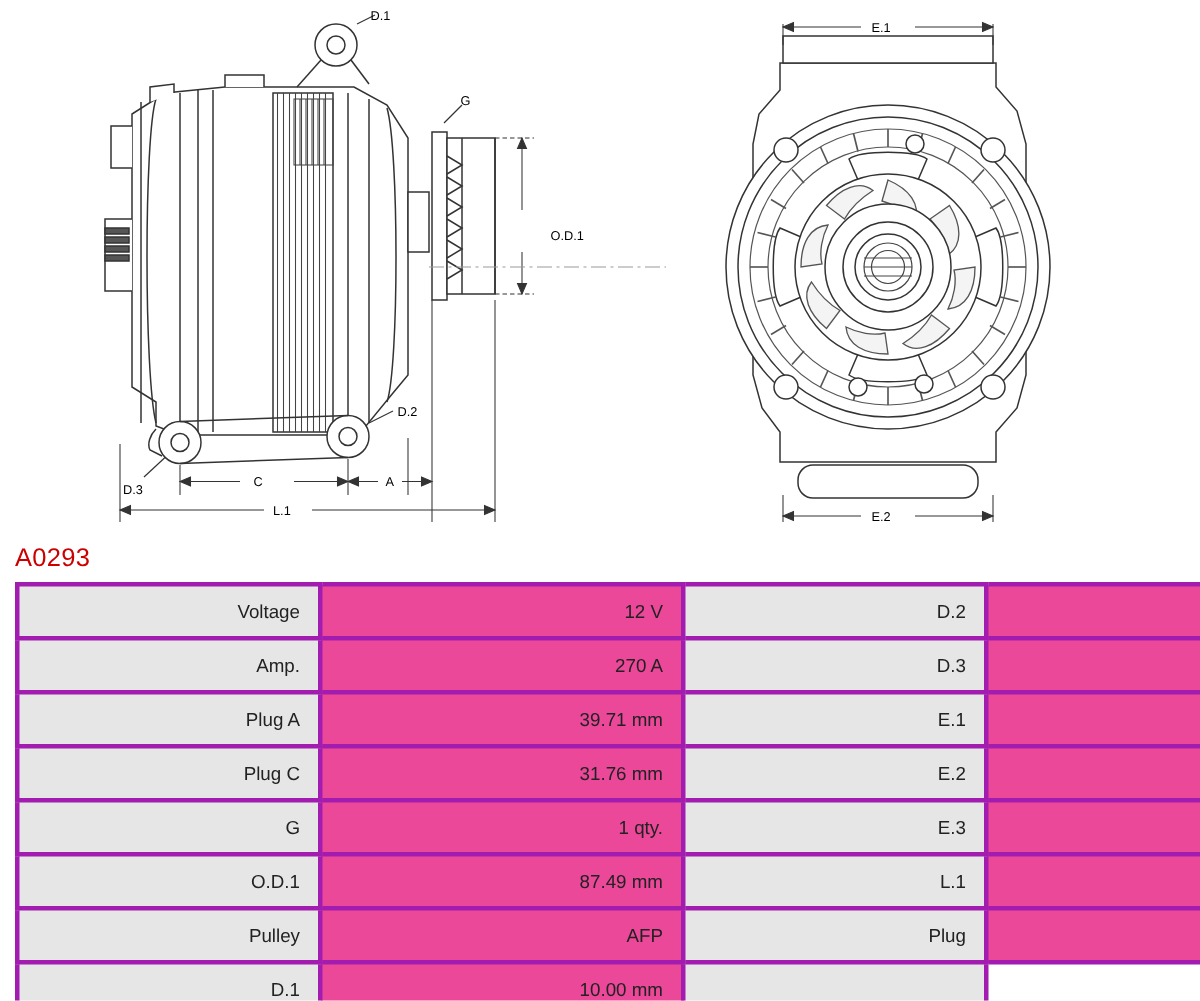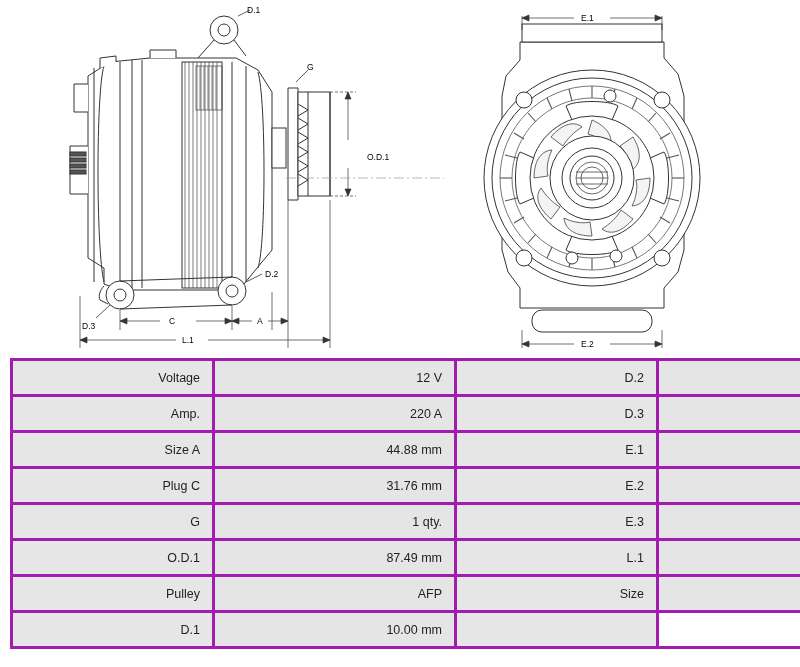--- a/index.html
+++ b/index.html
@@ -47,21 +47,21 @@
     padding: 0 12px;
     vertical-align: middle;
   }
   td.label {
     background: #e6e6e6;
     text-align: right;
     width: 175px;
     color: #222;
   }
   td.value {
-    background: #e5e5e5;
+    background: #ec4899;
     text-align: right;
     width: 215px;
     color: #222;
   }
   td.blank {
     background: #ffffff;
     border: 1px solid #c8c8c8;
   }
   td.blank-label {
     background: #e6e6e6;
@@ -302,38 +302,39 @@
       <text class="dim-label" x="82" y="329">D.3</text>
       <text class="dim-label" x="367" y="160">O.D.1</text>
       <text class="dim-label" x="169" y="324">C</text>
       <text class="dim-label" x="257" y="324">A</text>
       <text class="dim-label" x="182" y="343">L.1</text>
       <text class="dim-label" x="581" y="21">E.1</text>
       <text class="dim-label" x="581" y="347">E.2</text>
     </svg>
   </div>
 
+  <div class="part-title">A0293</div>
 
   <table class="specs">
     <tbody>
       <tr>
         <td class="label">Voltage</td>
         <td class="value">12 V</td>
         <td class="label">D.2</td>
         <td class="value">10.00 mm</td>
       </tr>
       <tr>
         <td class="label">Amp.</td>
-        <td class="value">220 A</td>
+        <td class="value">270 A</td>
         <td class="label">D.3</td>
         <td class="value">9.00 mm</td>
       </tr>
       <tr>
-        <td class="label">Size A</td>
-        <td class="value">44.88 mm</td>
+        <td class="label">Plug A</td>
+        <td class="value">39.71 mm</td>
         <td class="label">E.1</td>
         <td class="value">80.00 mm</td>
       </tr>
       <tr>
         <td class="label">Plug C</td>
         <td class="value">31.76 mm</td>
         <td class="label">E.2</td>
         <td class="value">80.00 mm</td>
       </tr>
       <tr>
@@ -344,21 +345,21 @@
       </tr>
       <tr>
         <td class="label">O.D.1</td>
         <td class="value">87.49 mm</td>
         <td class="label">L.1</td>
         <td class="value">184.50 mm</td>
       </tr>
       <tr>
         <td class="label">Pulley</td>
         <td class="value">AFP</td>
-        <td class="label">Size</td>
+        <td class="label">Plug</td>
         <td class="value">PL_2403</td>
       </tr>
       <tr>
         <td class="label">D.1</td>
         <td class="value">10.00 mm</td>
         <td class="blank-label"></td>
         <td class="blank"></td>
       </tr>
     </tbody>
   </table>

